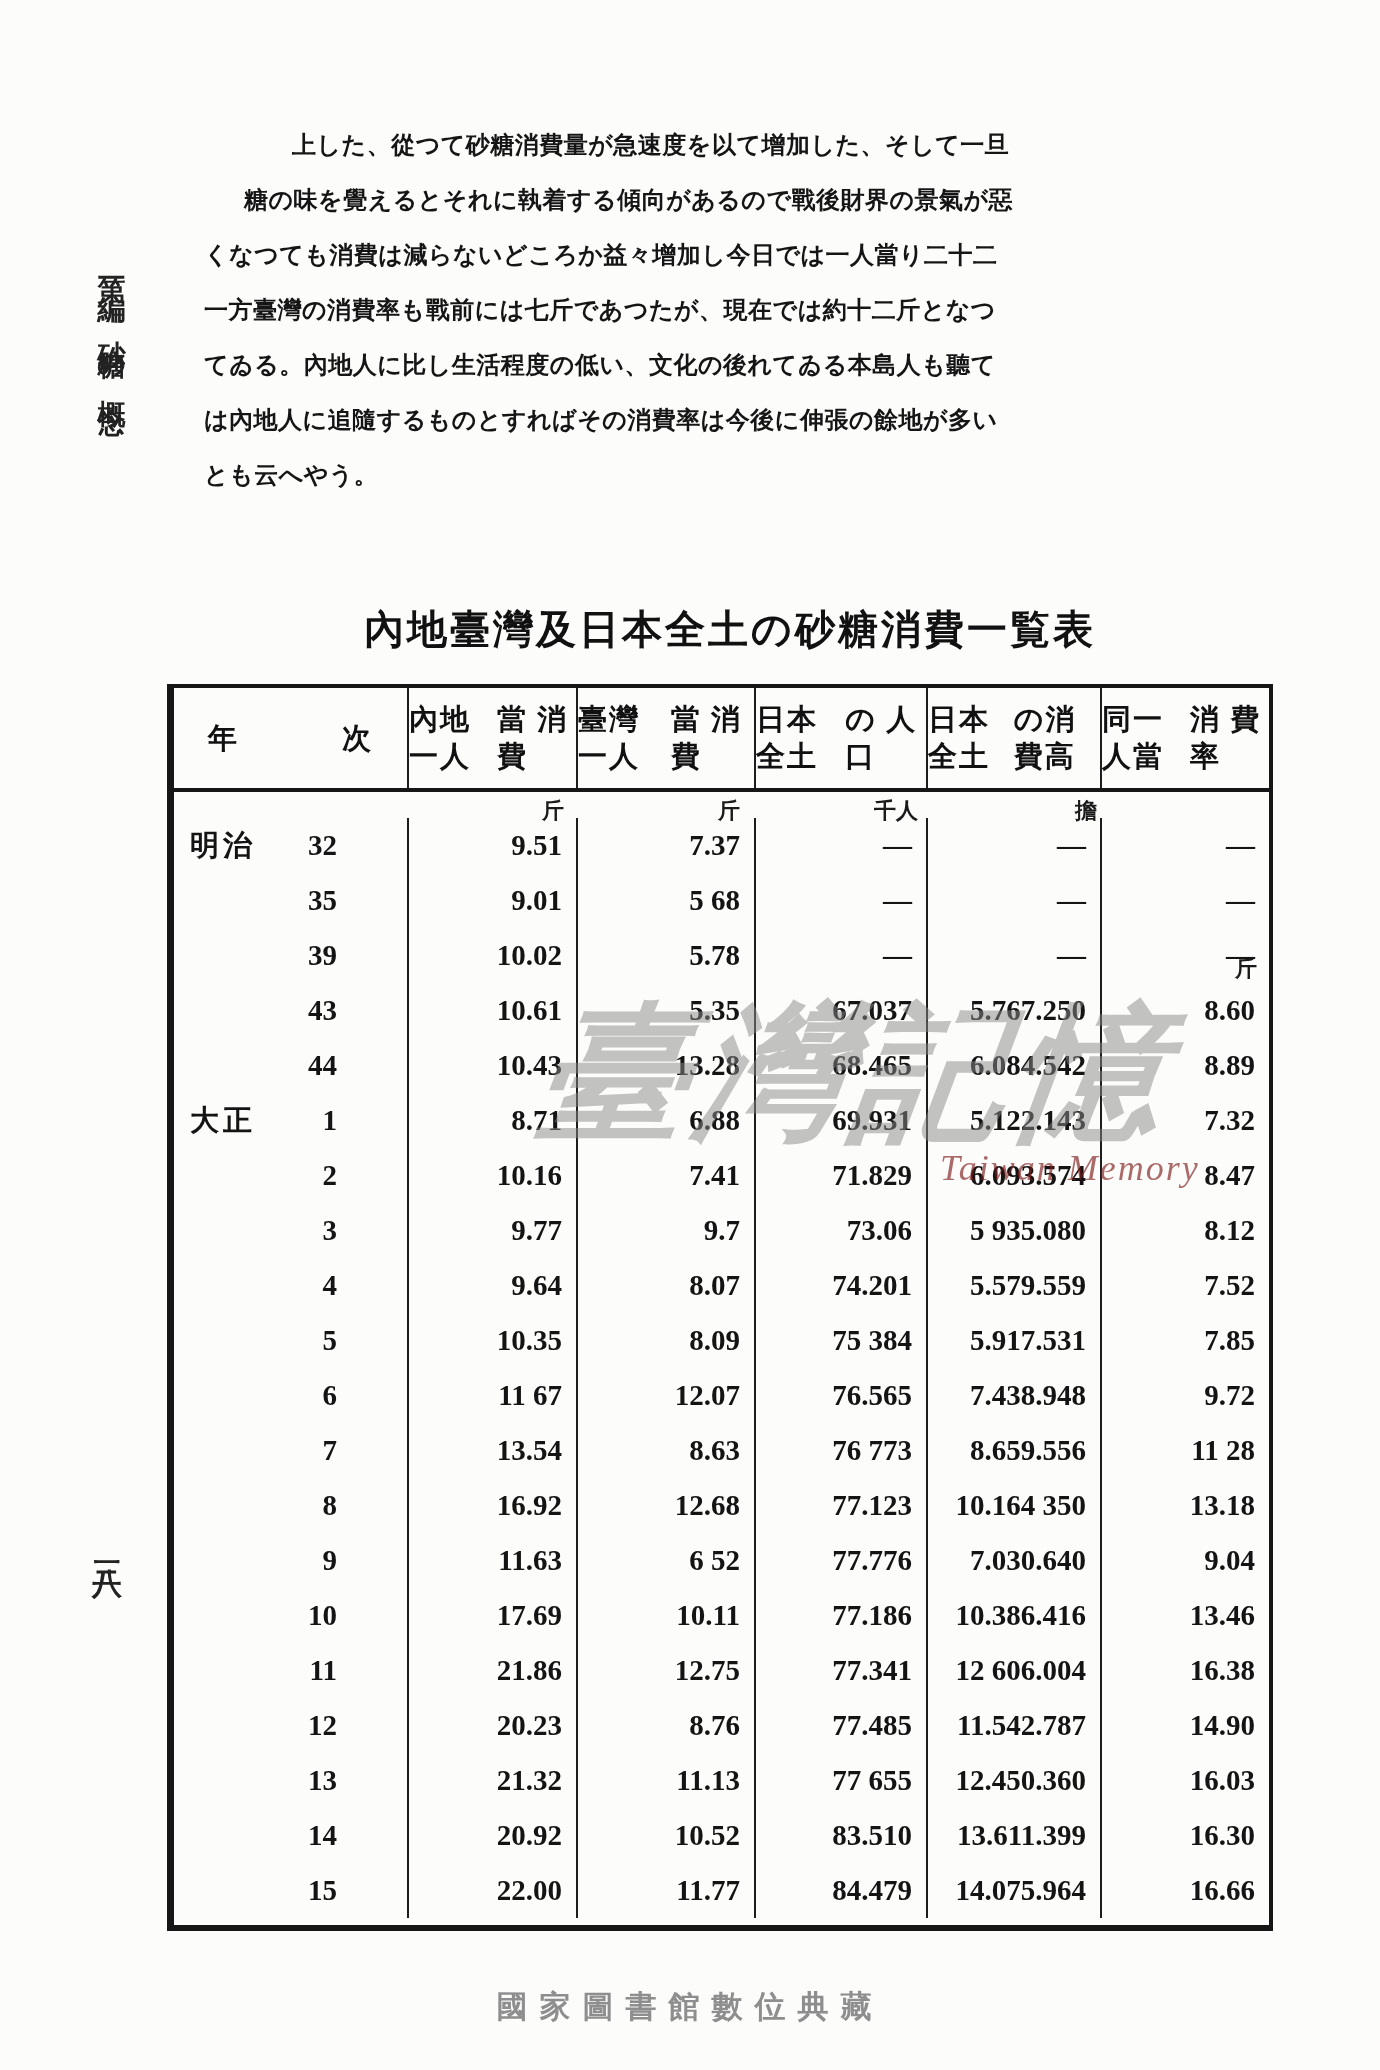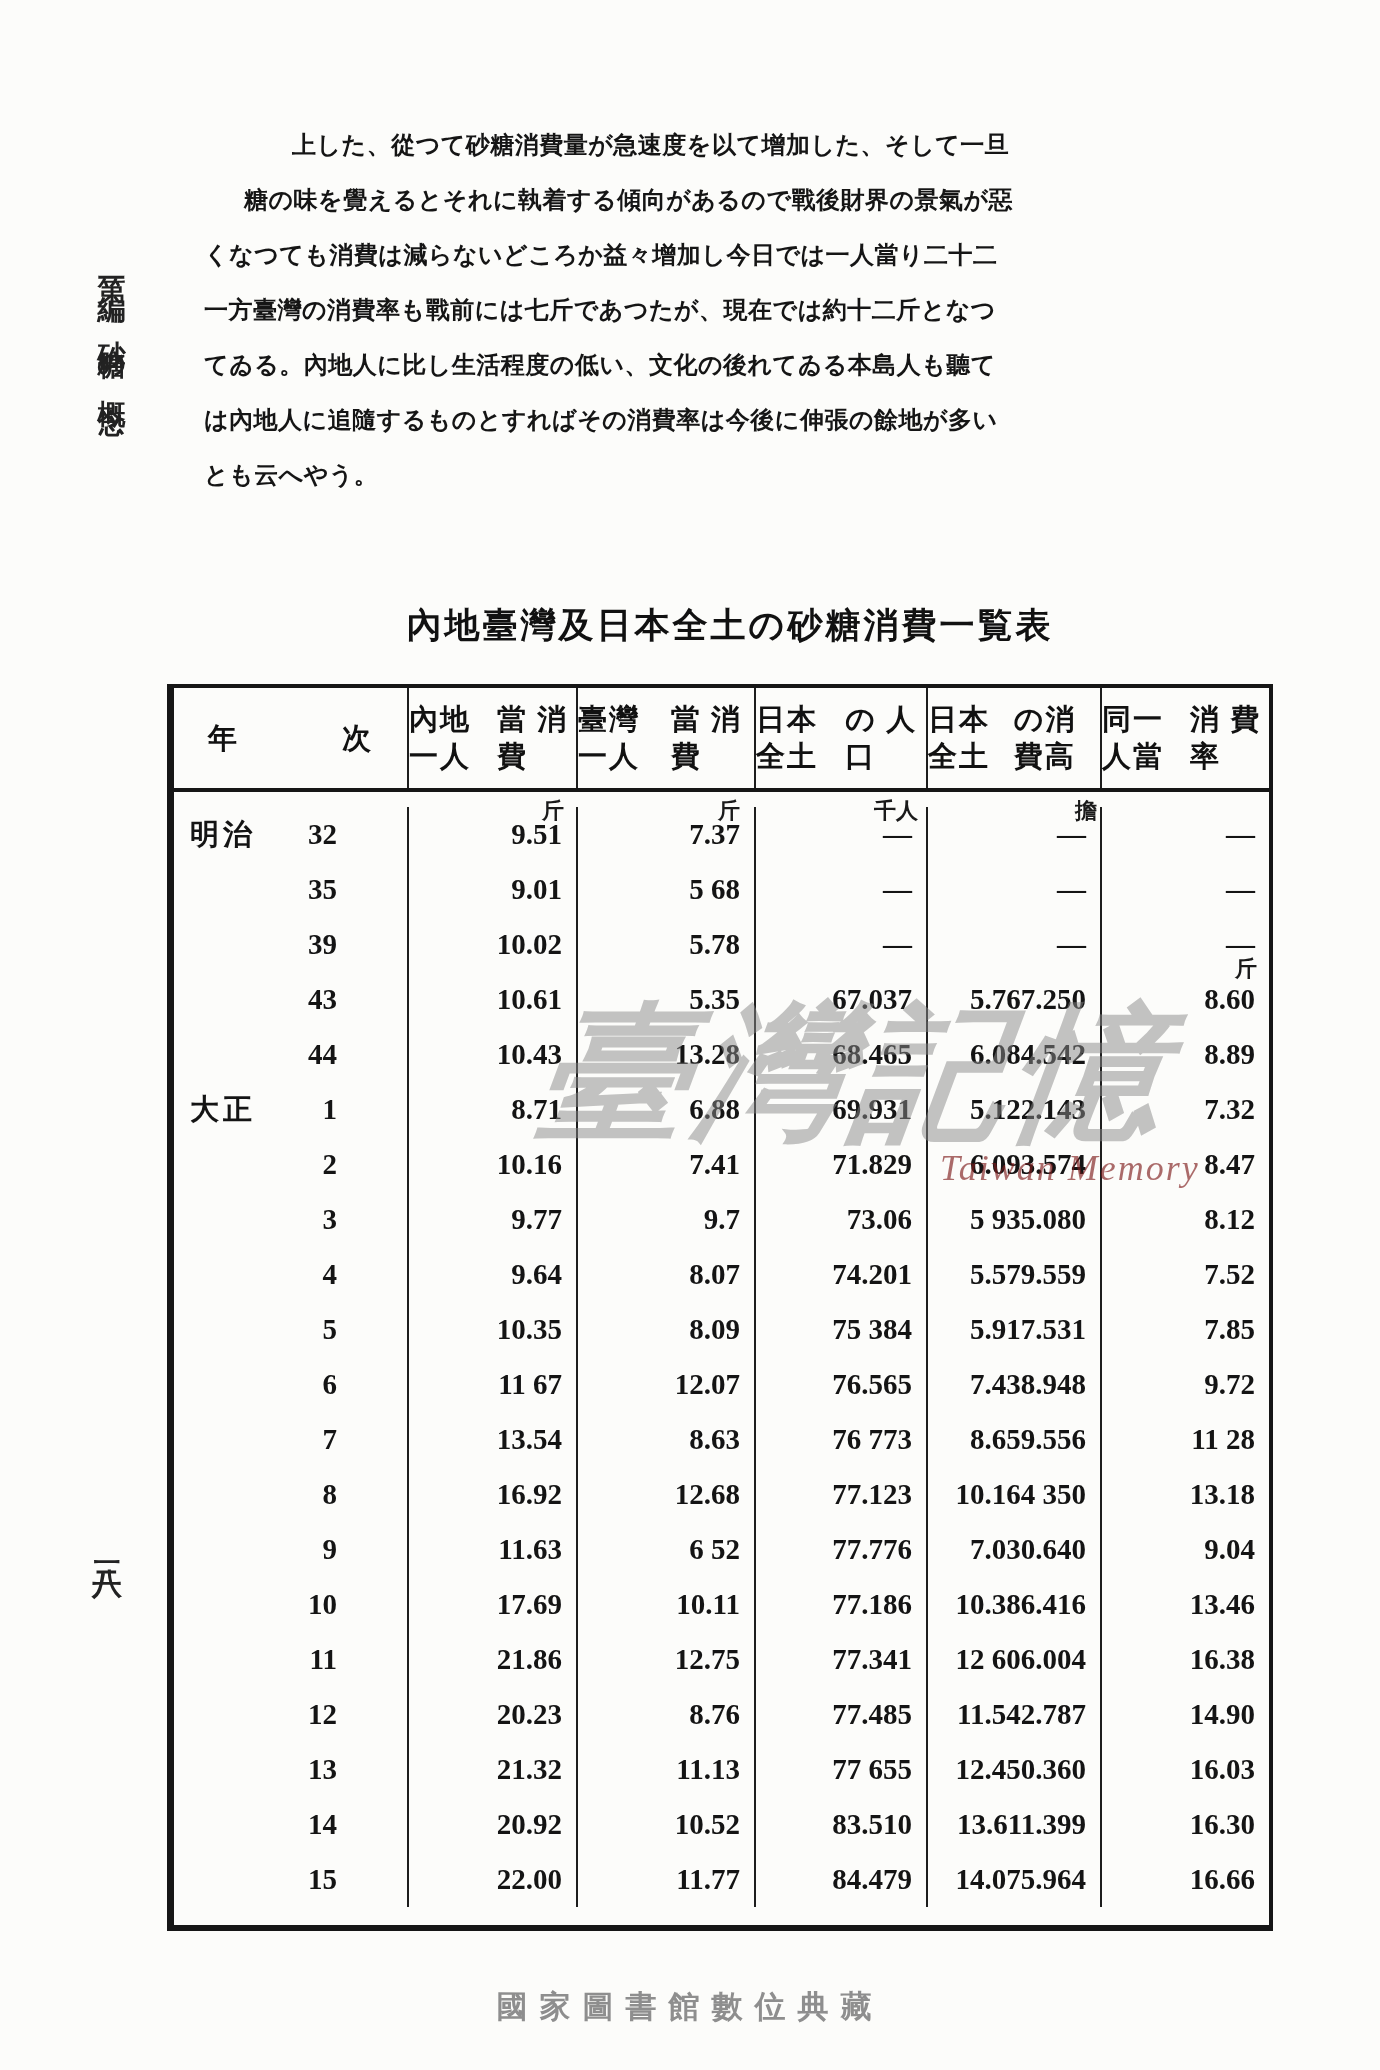--- a/index.html
+++ b/index.html
@@ -20,21 +20,21 @@
     position:absolute;left:204px;top:118px;width:880px;
     font-size:24px;line-height:55px;font-weight:bold;letter-spacing:0.5px;
     color:#151515;
   }
   #paragraph .pline{white-space:nowrap;}
   #paragraph .pline.indent-2{padding-left:88px;}
   #paragraph .pline.indent-1{padding-left:40px;}
   
   #table-title{
     position:absolute;left:200px;top:602px;width:1060px;text-align:center;
-    font-size:35px;font-weight:bold;letter-spacing:3px;color:#111;white-space:nowrap;
+    font-size:40px;font-weight:bold;letter-spacing:3px;color:#111;white-space:nowrap;
   }
   
   #watermark{position:absolute;left:540px;top:975px;z-index:3;pointer-events:none;}
   #watermark .wm-cjk{
     font-size:148px;font-weight:bold;font-style:italic;letter-spacing:10px;
     color:#8a8a8a;opacity:0.5;transform:skewX(-7deg);white-space:nowrap;
   }
   #watermark .wm-latin{
     position:absolute;left:400px;top:172px;font-size:36px;font-style:italic;
     color:#7f1d1d;opacity:0.65;letter-spacing:2px;white-space:nowrap;
@@ -49,21 +49,21 @@
   .grid-row{display:grid;grid-template-columns:235px 169px 178px 172px 174px 1fr;}
   #table-header{height:100px;border-bottom:4px solid #161616;}
   #table-header .hcell{
     border-right:2px solid #1d1d1d;display:flex;flex-direction:row;
     align-items:center;justify-content:space-between;
     font-size:29px;font-weight:bold;line-height:37px;letter-spacing:2px;color:#111;
   }
   #table-header .hcell.last{border-right:none;}
   #table-header .h-year{flex-direction:row;justify-content:space-between;
     padding:0 34px;box-sizing:border-box;}
-  #table-body{padding-top:15px;}
+  #table-body{padding-top:26px;}
   .trow{height:55px;}
   .trow .cell{
     border-right:2px solid #1d1d1d;box-sizing:border-box;
     display:flex;align-items:center;
     font-size:29px;font-weight:bold;color:#141414;
   }
   .trow .cell.num{justify-content:flex-end;padding-right:14px;white-space:nowrap;}
   .trow .cell.last{border-right:none;}
   .trow .c-year{justify-content:space-between;padding:0 70px 0 16px;}
   .trow .c-year .era{font-size:29px;letter-spacing:4px;}

